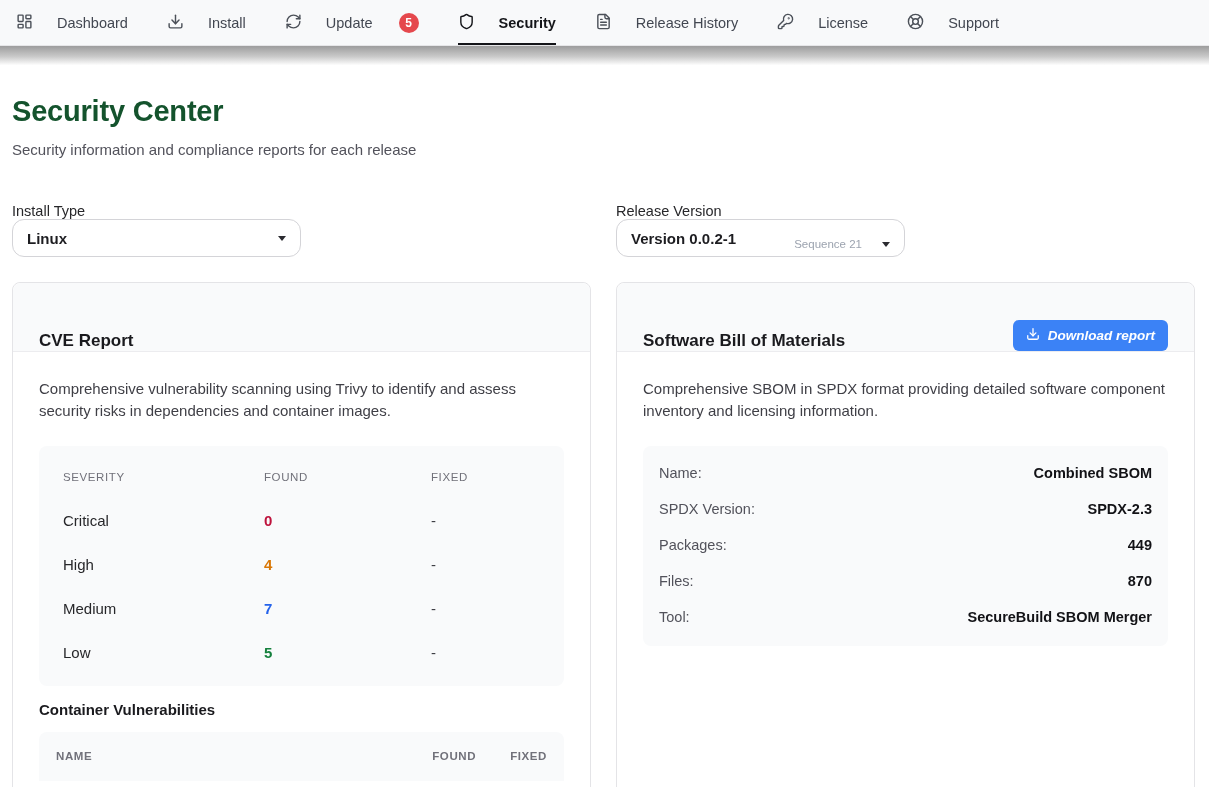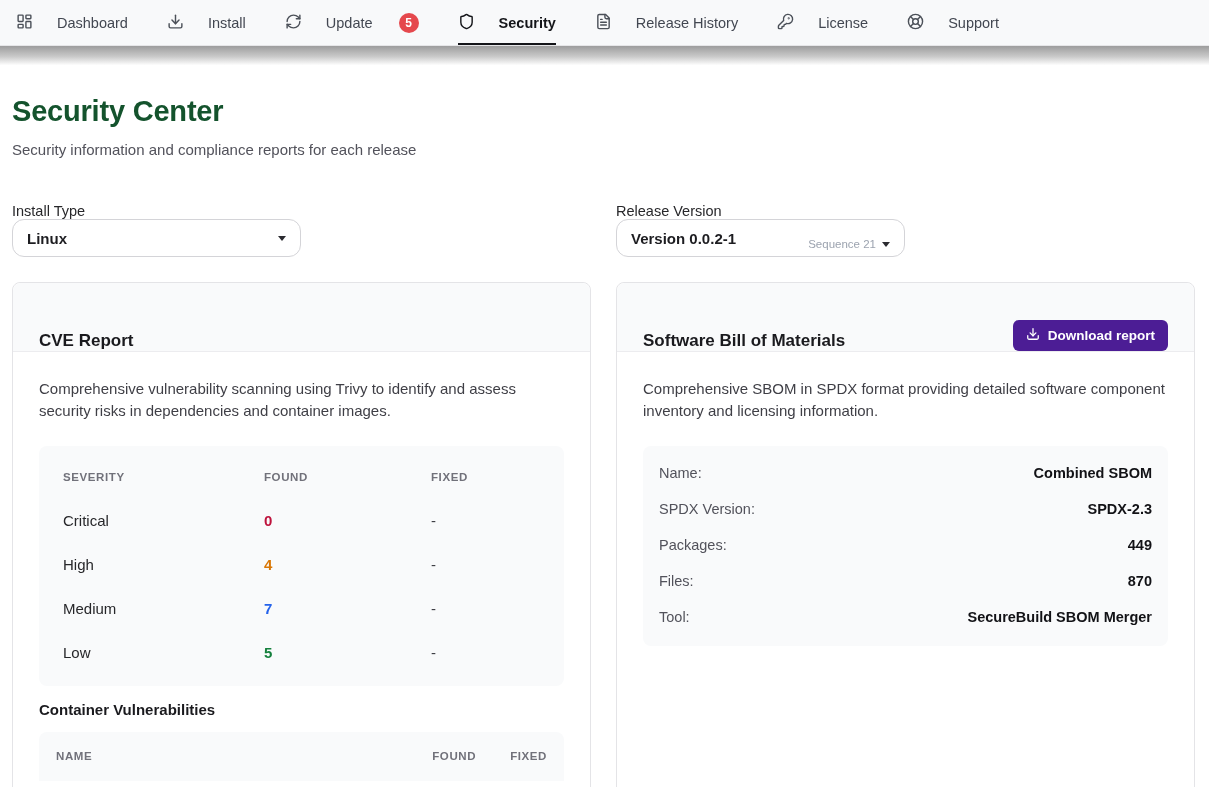--- a/index.html
+++ b/index.html
@@ -23,21 +23,21 @@
   .page { padding:0 14px 0 12px; }
   .page-title { font-size:29px; font-weight:700; letter-spacing:-0.2px; margin-top:30px; color:#14532d; }
   .page-subtitle { font-size:15px; color:#52525b; margin-top:13px; }
 
   .filters { display:grid; grid-template-columns:1fr 1fr; gap:25px; margin-top:45px; }
   .filter-label { font-size:14.5px; color:#27272a; }
   .select { width:289px; height:38px; background:#fff; border:1px solid #d4d4d8;
     border-radius:12px; display:flex; align-items:center; justify-content:space-between;
     padding:0 14px; cursor:pointer; }
   .select-value { font-size:15px; font-weight:700; color:#1d1d21; }
-  .select-right { display:flex; align-items:center; gap:6px;margin-top:12px; }
+  .select-right { display:flex; align-items:center; gap:20px;margin-top:12px; }
   .select-seq { font-size:11.5px; color:#9ca3af; }
   .caret { width:0; height:0; border-left:4.5px solid transparent;
     border-right:4.5px solid transparent; border-top:5.5px solid #2b2b30; }
 
   
   .cards { display:grid; grid-template-columns:1fr 1fr; gap:25px; margin-top:25px; align-items:stretch; }
   .card { border:1px solid #e4e4e7; border-radius:8px 8px 0 0; background:#fff; min-height:520px; }
   .card-header { height:69px; background:#f9fafb; border-bottom:1px solid #ececef;
     border-radius:8px 8px 0 0; display:flex; align-items:flex-end;
     justify-content:space-between; padding:0 26px; }
@@ -48,21 +48,21 @@
   .btn-primary { display:flex; align-items:center; gap:8px; color:#fff; border:none;
     border-radius:6px; height:31px; padding:0 13px; font-size:13.5px; font-weight:600;
     cursor:pointer; font-family:inherit; }
   .btn-primary svg { width:14px; height:14px; stroke:#fff; stroke-width:2.2; fill:none;
     stroke-linecap:round; stroke-linejoin:round; }
 
   
   .sev-table { margin-top:24px; background:#f9fafb; border-radius:8px; padding:9px 0 11px; }
   .sev-row { display:grid; grid-template-columns:201px 167px 1fr; align-items:center;
     height:44px; padding:0 24px; font-size:15px; color:#27272a; }
-  .sev-row.head { font-size:11.5px; font-weight:700; letter-spacing:0.6px; color:#71717a; }
+  .sev-row.head { font-size:11.5px; font-weight:400; letter-spacing:0.6px; color:#71717a; }
   .sev-found { font-weight:700; }
   .sev-fixed { color:#3f3f46; }
 
   .cv-title { margin-top:15px; font-size:15px; font-weight:700; color:#1a1a1e; }
   .cv-head { margin-top:14px; background:#f9fafb; border-radius:8px 8px 0 0; height:49px;
     display:grid; grid-template-columns:1fr auto auto; gap:34px; align-items:center;
     padding:0 17px; font-size:11.5px; font-weight:700; letter-spacing:0.6px; color:#71717a; }
 
   
   .sbom-details { margin-top:24px; background:#f9fafb; border-radius:8px;
@@ -205,21 +205,21 @@
           <span>NAME</span>
           <span>FOUND</span>
           <span>FIXED</span>
         </div>
       </div>
     </section>
 
     <section class="card">
       <div class="card-header">
         <span class="card-title">Software Bill of Materials</span>
-        <button class="btn-primary" style="background: #4c1d95;">
+        <button class="btn-primary" style="background: #3b82f6; font-style: italic;">
           <span><svg viewBox="0 0 24 24">
                 <path d="M21 15v4a2 2 0 0 1-2 2H5a2 2 0 0 1-2-2v-4"></path>
                 <polyline points="7 10 12 15 17 10"></polyline>
                 <line x1="12" y1="15" x2="12" y2="3"></line>
               </svg></span>
           <span>Download report</span>
         </button>
       </div>
       <div class="card-body">
         <p class="card-desc">Comprehensive SBOM in SPDX format providing detailed software component inventory and licensing information.</p>

